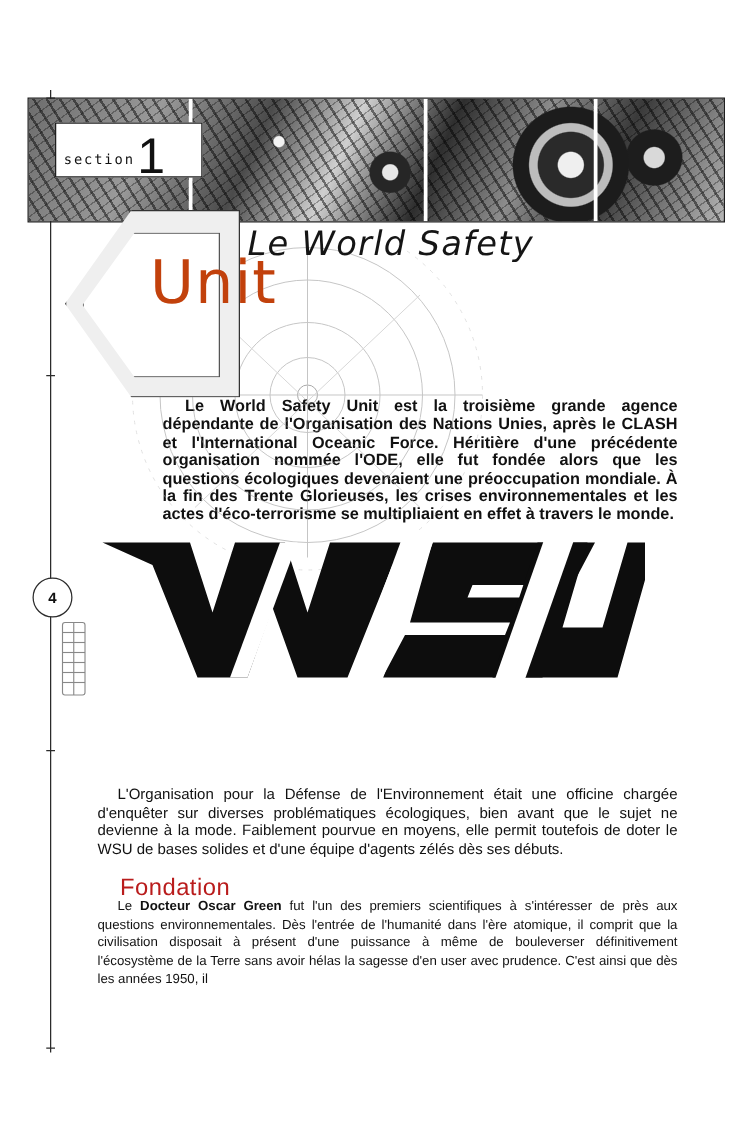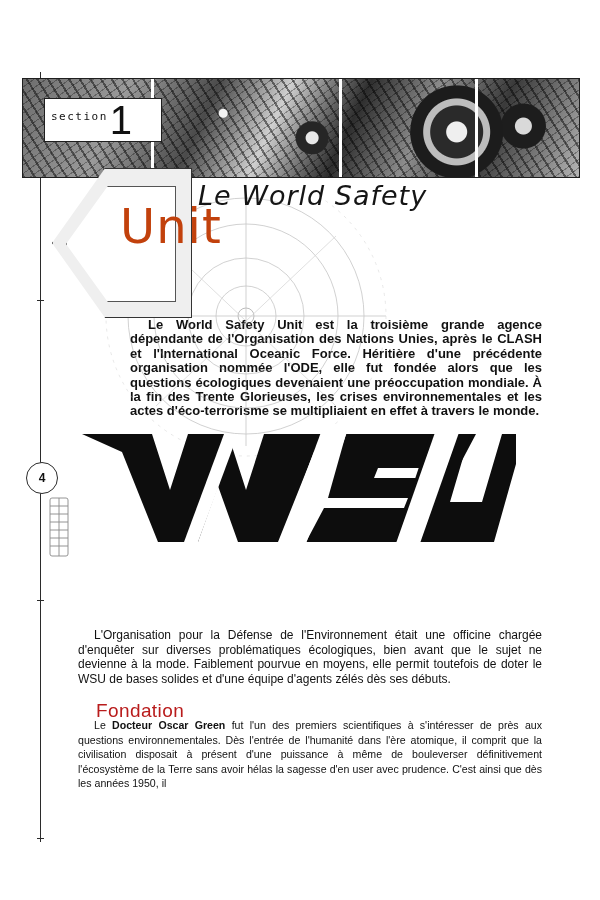--- a/index.html
+++ b/index.html
@@ -101,21 +101,21 @@
   .section-tag {
     position: absolute;
     left: 44px;
     top: 98px;
     width: 118px;
     height: 44px;
     background: #ffffff;
     border: 1px solid #1f1f1f;
     z-index: 6;
     display: flex;
-    align-items: center;
+    align-items: flex-end;
     padding: 0 0 4px 6px;
     box-sizing: border-box;
   }
   .section-word {
     font-family: "DejaVu Sans Mono", monospace;
     font-size: 11px;
     letter-spacing: 1.5px;
     color: #111;
     padding-bottom: 3px;
   }

